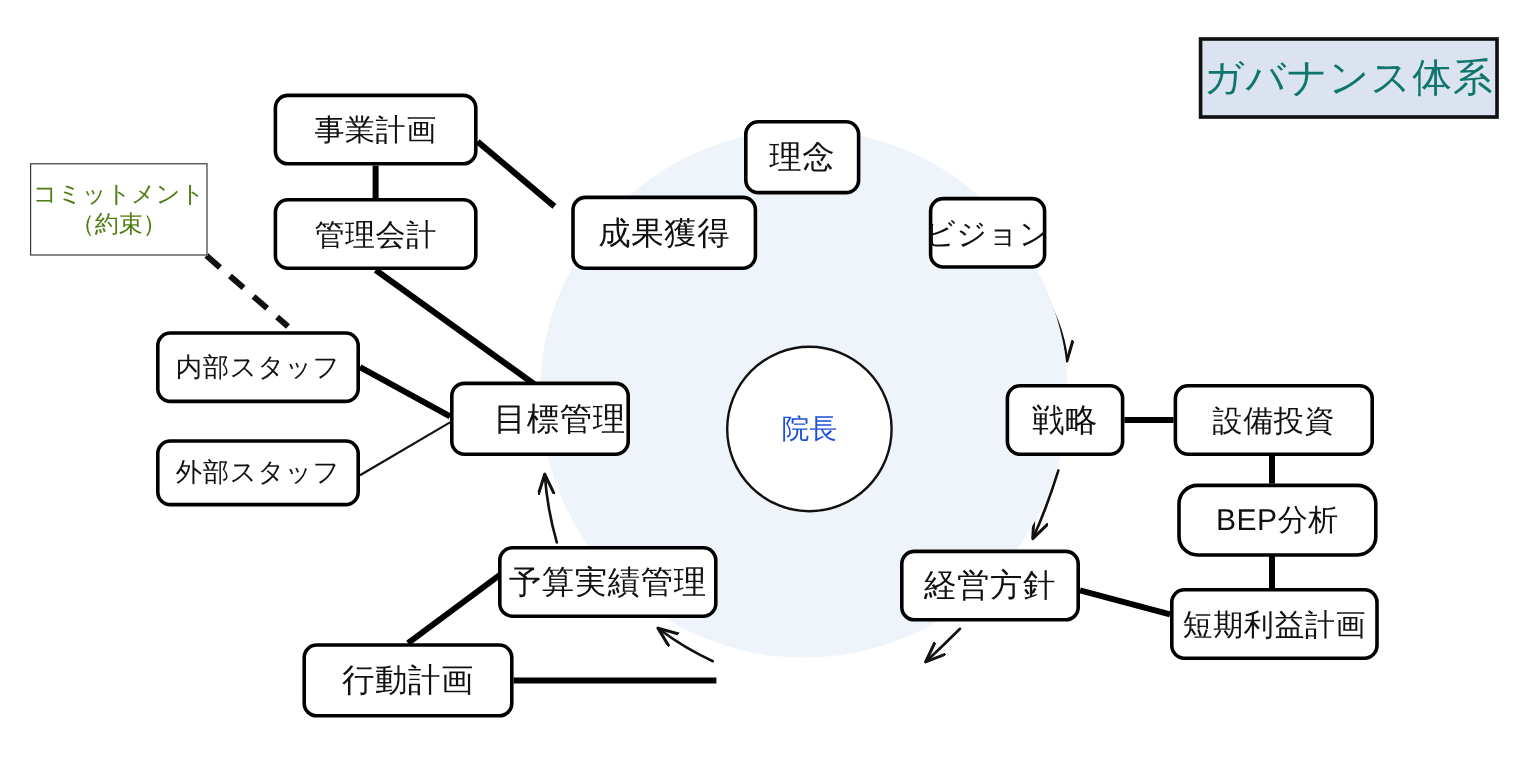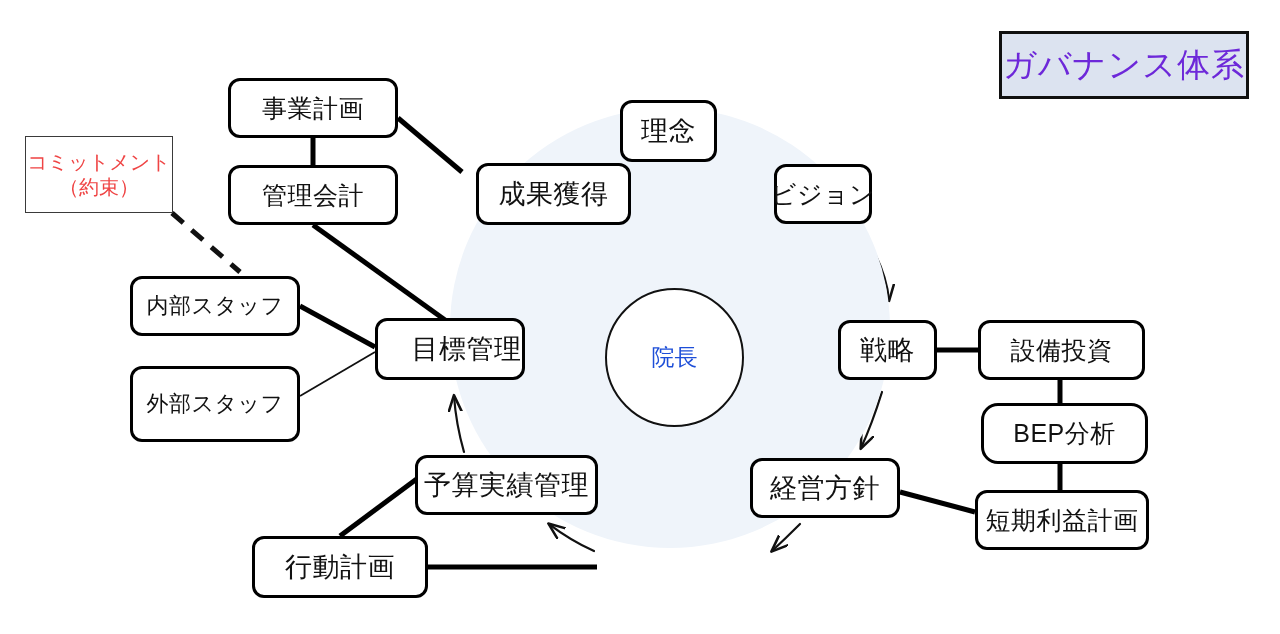--- a/index.html
+++ b/index.html
@@ -45,35 +45,35 @@
     box-sizing:border-box;
     background:#ffffff;
     border:1.5px solid #3a3a3a;
     border-radius:0;
     display:flex;
     flex-direction:column;
     align-items:center;
     justify-content:center;
     font-size:20px;
     line-height:1.22;
-    color:#ef4444;
+    color:#4d7c0f;
     z-index:5;
   }
   
   .title-plate{
     position:absolute;
     box-sizing:border-box;
     border:3px solid #101010;
     border-radius:0;
     display:flex;
     align-items:center;
     justify-content:center;
     font-size:33px;
     letter-spacing:1px;
-    color:#6d28d9;
+    color:#0f766e;
     z-index:6;
   }
   
   .cycle-ring{
     position:absolute;
     border-radius:50%;
     z-index:1;
   }
   .hub{
     position:absolute;
@@ -170,21 +170,21 @@
   <div class="node md" style="left:228px;top:78px;width:170px;height:60px;">
     <span>事業計画</span>
   </div>
   <div class="node md" style="left:228px;top:165px;width:170px;height:60px;">
     <span>管理会計</span>
   </div>
 
   <div class="node sm" style="left:130px;top:276px;width:170px;height:60px;">
     <span>内部スタッフ</span>
   </div>
-  <div class="node sm" style="left:130px;top:366px;width:170px;height:76px;">
+  <div class="node sm" style="left:130px;top:366px;width:170px;height:56px;">
     <span>外部スタッフ</span>
   </div>
 
   <div class="node lg" style="left:437px;top:163px;width:155px;height:62px;margin-left:39px;">
     <span>成果獲得</span>
   </div>
   <div class="node lg" style="left:620px;top:100px;width:97px;height:62px;">
     <span>理念</span>
   </div>
   <div class="node md" style="left:774px;top:164px;width:98px;height:60px;">

